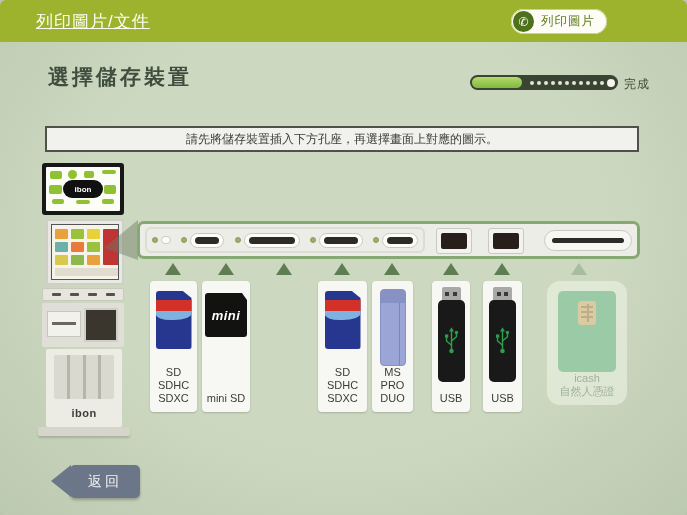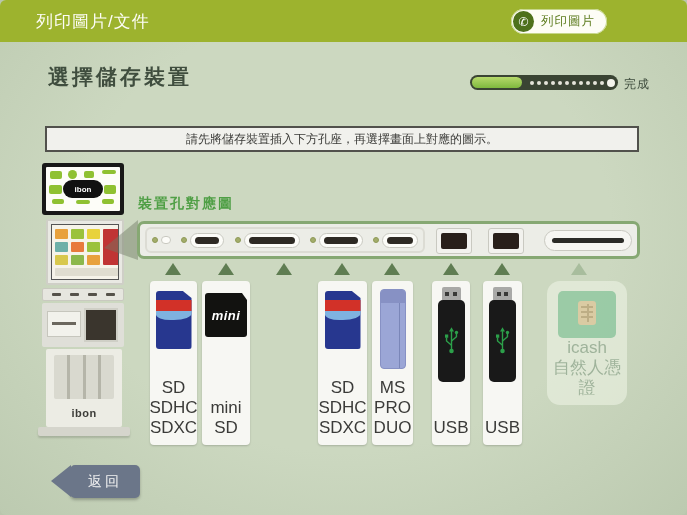--- a/index.html
+++ b/index.html
@@ -1,21 +1,21 @@
 <!DOCTYPE html>
 <html><head>
 <meta charset="utf-8">
 <style>
   html,body{margin:0;padding:0;background:#b9c6ad;}
   *{box-sizing:border-box;font-family:"Liberation Sans","DejaVu Sans",sans-serif;}
   .stage{position:relative;width:687px;height:515px;background:radial-gradient(ellipse at 50% 45%, #ccd8c0 55%, #bccab0 100%);overflow:hidden;border-radius:6px;}
 
   
   .header{position:absolute;left:0;top:0;width:687px;height:42px;background:#9db32e;}
-  .header-title{position:absolute;left:36px;top:10px;color:#fdfdf6;font-size:17px;letter-spacing:1px;}
+  .header-title{position:absolute;left:36px;top:10px;color:#fdfdf6;font-size:17px;letter-spacing:1px;text-decoration:underline;}
   .hotline{position:absolute;right:80px;top:9px;height:25px;background:#fdfdf6;border-radius:13px;display:flex;align-items:center;padding:2px 12px 2px 2px;box-shadow:inset 0 0 0 1px #c6d68a;cursor:pointer;}
   .hotline-circle{width:21px;height:21px;border-radius:50%;background:#4e711c;color:#fff;display:flex;align-items:center;justify-content:center;font-size:12px;}
   .hotline-label{color:#5c7c1e;font-size:12.5px;margin-left:7px;letter-spacing:1px;}
   .home-btn{position:absolute;right:0;top:0;width:57px;height:47px;background:#6b7a1b;display:flex;flex-direction:column;align-items:center;justify-content:center;gap:3px;cursor:pointer;}
   .home-btn svg{width:22px;height:18px;display:block;}
   .home-label{color:#fff;font-size:10px;letter-spacing:1px;}
 
   
   .page-title{position:absolute;left:48px;top:63px;font-size:21px;font-weight:bold;color:#3f4d3e;letter-spacing:3px;}
   .progress{position:absolute;left:470px;top:75px;width:148px;height:15px;background:#3a4433;border-radius:8px;}
@@ -60,22 +60,22 @@
   .slot-bezel{background:#fcfcf8;border:1px solid #c9c9c1;border-radius:8px;padding:3px 4px;}
   .slot-inner{height:7px;background:#2e2a24;border-radius:3.5px;}
   .usb-port{position:absolute;top:4px;width:36px;height:26px;background:#f2f2ee;border:1px solid #c9c9c1;border-radius:3px;padding:4px;}
   .usb-port-inner{width:100%;height:100%;background:#281f1a;border-radius:2px;}
   .longslot{position:absolute;left:404px;top:6px;width:88px;height:21px;background:#f6f6f2;border:1px solid #c9c9c1;border-radius:11px;display:flex;align-items:center;justify-content:center;}
   .longslot-inner{width:72px;height:5px;background:#2b2b27;border-radius:2.5px;}
 
   
   .arrow{position:absolute;top:263px;width:0;height:0;border-left:8px solid transparent;border-right:8px solid transparent;border-bottom:12px solid #5f7d52;}
   .arrow.faded{border-bottom-color:#a8bd9d;}
-  .device{position:absolute;top:281px;height:164px;background:#f7f7f3;border-radius:4px;box-shadow:0 1px 2px rgba(0,0,0,0.18);display:flex;flex-direction:column;align-items:center;cursor:pointer;}
-  .device-label{margin-top:auto;margin-bottom:7px;font-size:17px;line-height:1.18;text-align:center;color:#3b3b39;white-space:pre-line;}
+  .device{position:absolute;top:281px;height:131px;background:#f7f7f3;border-radius:4px;box-shadow:0 1px 2px rgba(0,0,0,0.18);display:flex;flex-direction:column;align-items:center;cursor:pointer;}
+  .device-label{margin-top:auto;margin-bottom:7px;font-size:11px;line-height:1.18;text-align:center;color:#3b3b39;white-space:pre-line;}
   .device.disabled{background:rgba(240,245,231,0.55);box-shadow:none;cursor:default;border-radius:13px;}
   .device.disabled .device-label{color:#9fb39b;}
 
   .art-sd{position:relative;width:36px;height:58px;margin-top:10px;background:#27378f;border-radius:3px;clip-path:polygon(0 0,76% 0,100% 12%,100% 100%,0 100%);overflow:hidden;}
   .art-sd .band{position:absolute;left:0;top:9px;width:100%;height:11px;background:#d23128;}
   .art-sd .wave{position:absolute;left:0;top:20px;width:100%;height:9px;background:#7fb2e0;border-radius:0 0 50% 40%/0 0 80% 60%;}
   .art-micro{position:relative;width:42px;height:44px;margin-top:12px;background:#121210;border-radius:3px;clip-path:polygon(0 0,88% 0,100% 16%,100% 100%,0 100%);display:flex;align-items:center;justify-content:center;}
   .art-micro span{color:#fff;font-size:13px;font-weight:bold;font-style:italic;letter-spacing:0.5px;}
   .art-cf{position:relative;width:48px;height:44px;margin-top:13px;background:#1d1d1b;border-radius:2px;overflow:hidden;}
   .art-cf span{position:absolute;left:4px;top:4px;color:#eee;font-size:4.5px;font-weight:bold;}
@@ -179,21 +179,20 @@
           <i></i>
           <i></i>
           <i></i>
         </div>
       <div class="k-brand">ibon</div>
     </div>
     <div class="k-base"></div>
   </div>
   <div class="callout"></div>
 
-  <div class="diagram-label">裝置孔對應圖</div>
   <div class="diagram">
     <div class="subpanel">
       <div class="slotgroup">
           <span class="led"></span>
           <span class="slot-bezel"><span class="slot-inner" style="width:34px;"></span></span>
         </div>
       <div class="slotgroup">
           <span class="led"></span>
           <span class="slot-bezel">
             <span class="slot-inner" style="width:24px;display:block;"></span>

